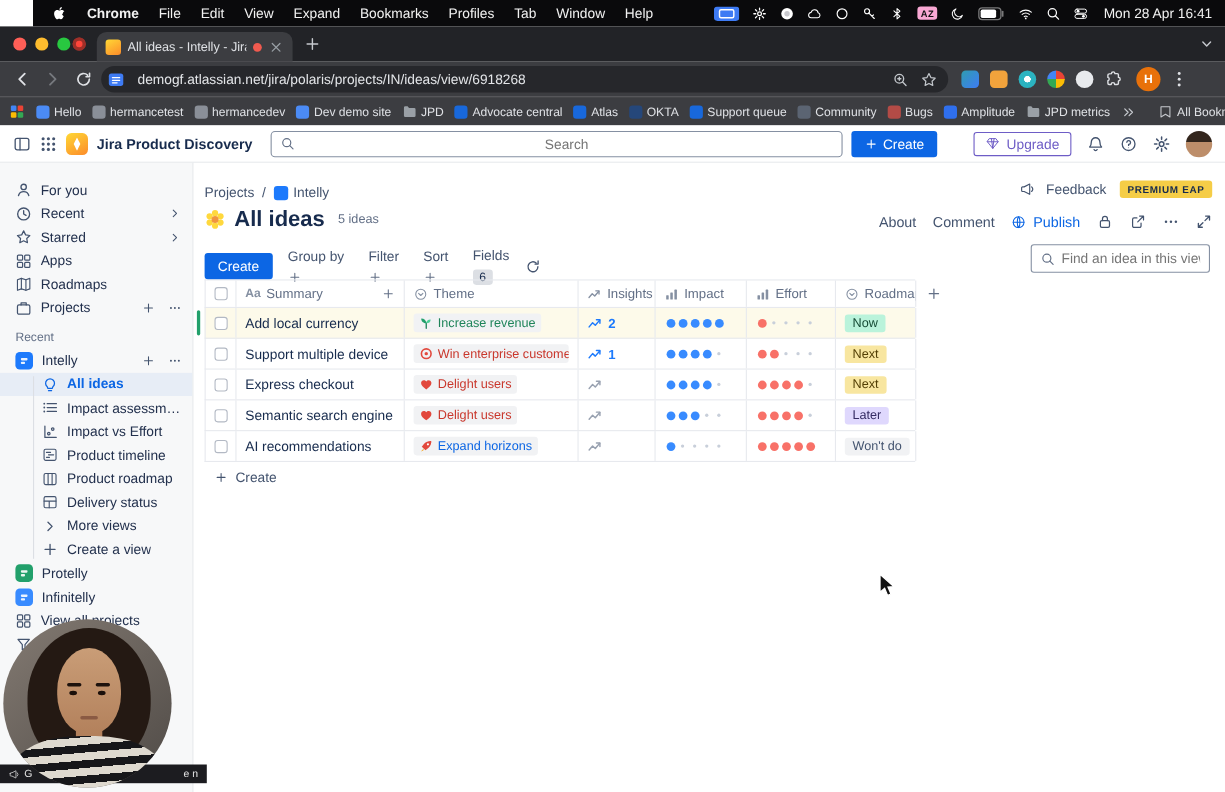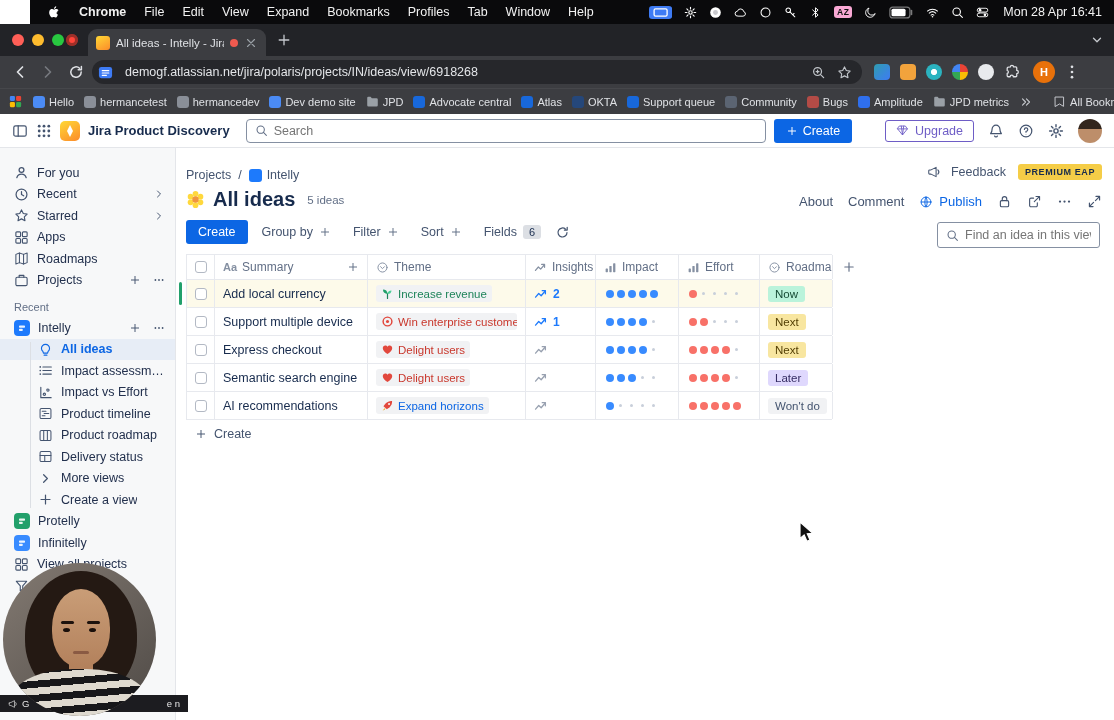--- a/index.html
+++ b/index.html
@@ -61,21 +61,21 @@
   
   .jpd-header { height:34px; background:#fff; border-bottom:1px solid #e4e6ea; display:flex; align-items:center; padding:0 12px; gap:8px; }
   .icon { display:inline-flex; width:14px; height:14px; flex:none; }
   .icon svg { width:100%; height:100%; }
   .icon.hd { width:16px; height:16px; color:#44546f; }
   .sz12{width:12px;height:12px} .sz13{width:13px;height:13px} .sz14{width:14px;height:14px}
   .logo-tile { width:20px; height:20px; border-radius:5px; background:linear-gradient(150deg,#ffd835,#fc8b2a); display:flex; align-items:center; justify-content:center; flex:none; }
   .logo-tile svg { width:12px; height:12px; }
   .prod-name { font-size:13px; font-weight:bold; color:#172b4d; white-space:nowrap; margin-right:8px; }
   .hd-search { flex:1; max-width:520px; height:24px; border:1px solid #8590a2; border-radius:4px; display:flex; align-items:center; gap:6px; padding:0 8px; color:#626f86; }
-  .hd-search input, .find-box input { border:none; outline:none; background:transparent; flex:1; font-family:inherit; font-size:12.5px; color:#172b4d; min-width:0; }
+  .hd-search input, .find-box input { border:none; outline:none; background:transparent; flex:1; font-family:inherit; font-size:12.5px; color:#172b4d; min-width:0;text-align:center; }
   .btn-primary { background:#0c66e4; color:#fff; border:none; border-radius:3px; font-family:inherit; font-size:12.5px; padding:5px 12px; display:flex; align-items:center; gap:5px; cursor:pointer; white-space:nowrap; }
   .btn-primary .icon { color:#fff; }
   .hd-right { margin-left:auto; display:flex; align-items:center; gap:14px; }
   .upgrade { background:#fff; border:1px solid #6e5dc6; color:#6e5dc6; border-radius:3px; font-family:inherit; font-size:12.5px; padding:3px 10px; display:flex; align-items:center; gap:6px; cursor:pointer; }
   .upgrade .icon { color:#6e5dc6; }
   .avatar { width:24px; height:24px; border-radius:50%; background:linear-gradient(#33261d 0 42%, #bd8e6a 42%); flex:none; }
 
   
   .sidebar { position:absolute; left:0; top:148px; bottom:0; width:176px; background:#f7f8f9; border-right:1px solid #e4e6ea; padding-top:14px; font-size:12.5px; color:#22304d; overflow:hidden; }
   .side-item { height:21.5px; display:flex; align-items:center; gap:8px; padding:0 10px 0 14px; white-space:nowrap; cursor:pointer; }
@@ -105,21 +105,21 @@
   .title-row { position:absolute; left:10px; top:40px; display:flex; align-items:center; gap:8px; }
   .flower { width:19px; height:19px; display:flex; }
   .title-row h1 { font-size:20px; font-weight:bold; color:#172b4d; }
   .count { font-size:11.5px; color:#626f86; margin-left:4px; }
   .actions-row { position:absolute; right:12px; top:46px; display:flex; align-items:center; gap:15px; }
   .txt-btn { background:none; border:none; font-family:inherit; font-size:13px; color:#44546f; cursor:pointer; display:flex; align-items:center; gap:6px; padding:0; }
   .txt-btn.publish { color:#0c66e4; }
   .txt-btn.publish .icon { color:#0c66e4; }
   .icon.act { width:15px; height:15px; color:#44546f; cursor:pointer; }
   .toolbar2 { position:absolute; left:10px; top:72px; display:flex; align-items:center; gap:6px; }
-  .chip { background:none; border:none; font-family:inherit; font-size:12.5px; color:#44546f; display:flex; align-items:center; gap:6px; padding:5px 8px; border-radius:3px; cursor:pointer; white-space:nowrap; }
+  .chip { background:none; border:none; font-family:inherit; font-size:12.5px; color:#44546f; display:flex; align-items:flex-start; gap:6px; padding:5px 8px; border-radius:3px; cursor:pointer; white-space:nowrap;flex-direction:column; }
   .chip .icon { color:#626f86; }
   .badge6 { background:#dcdfe4; border-radius:3px; font-size:11px; padding:1px 6px; color:#172b4d; }
   .find-box { position:absolute; right:14px; top:74px; width:163px; height:26px; border:1px solid #8590a2; border-radius:3px; display:flex; align-items:center; gap:6px; padding:0 8px; color:#626f86; background:#fff; }
   .find-box .icon { color:#626f86; }
 
   
   .table { position:absolute; left:10px; top:106px; width:646px; color:#172b4d; }
   .t-hrow { display:flex; height:26px; border-top:1px solid #e7e9ee; border-left:1px solid #e7e9ee; color:#626f86; font-size:12px; border-bottom:1px solid #e7e9ee; position:relative; }
   .t-row { display:flex; height:28px; border-left:1px solid #e7e9ee; border-bottom:1px solid #e7e9ee; font-size:12.5px; position:relative; }
   .t-row.highlighted { background:rgba(248,230,160,.22); }

